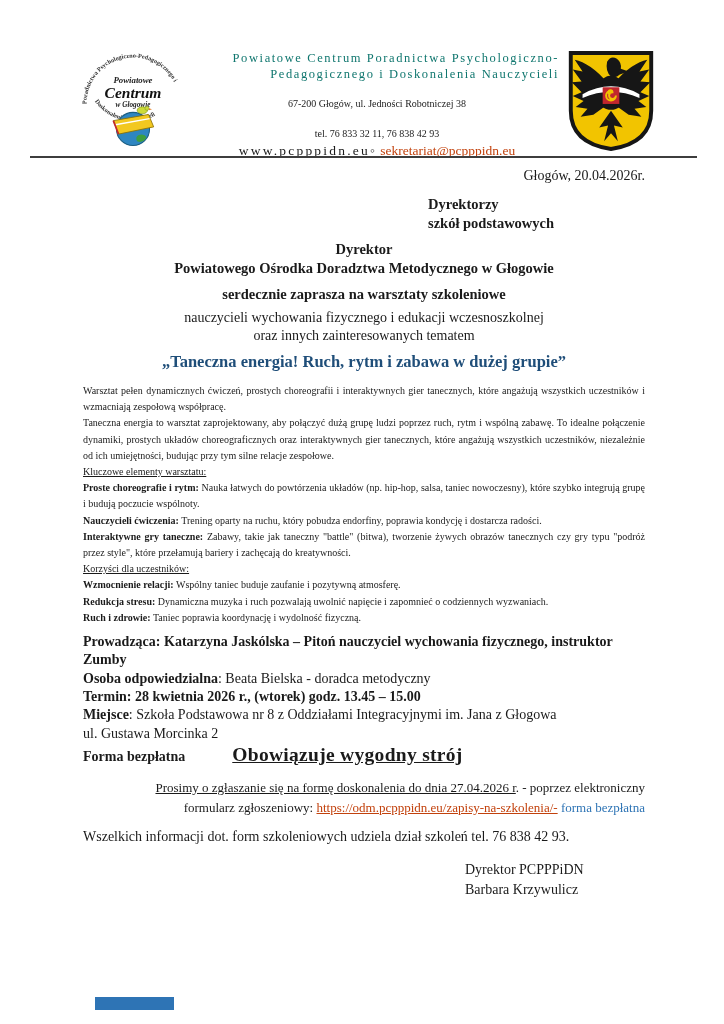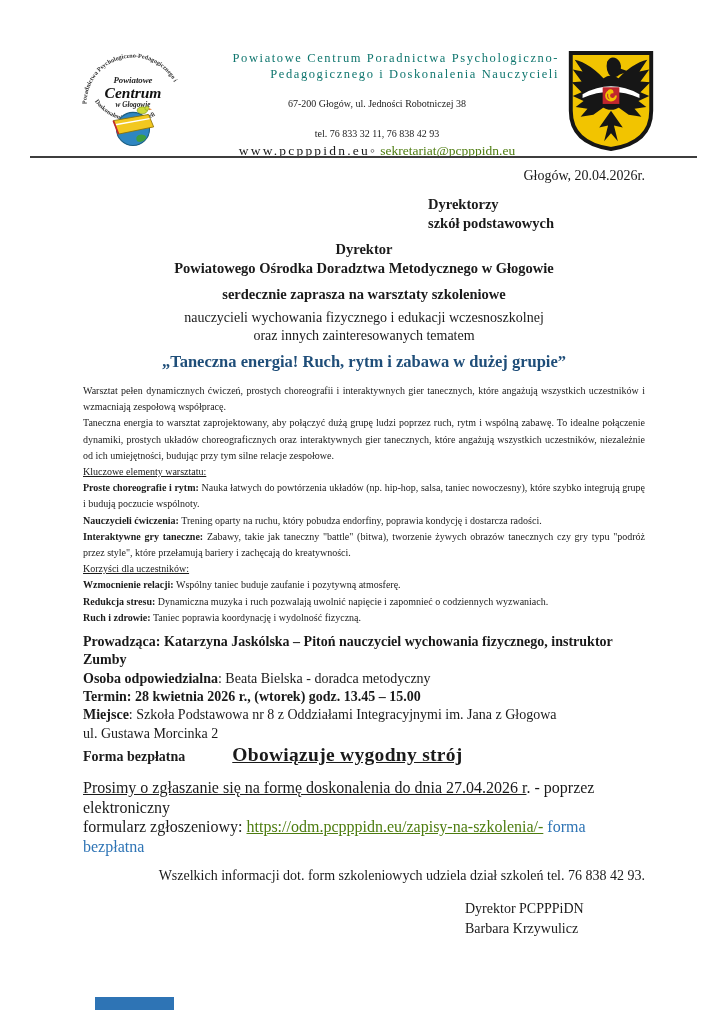--- a/index.html
+++ b/index.html
@@ -8,44 +8,44 @@
   
   .header{position:relative;height:158px;}
   .logo{position:absolute;left:74px;top:42px;width:118px;height:118px;}
   .crest{position:absolute;left:566px;top:50px;width:90px;height:102px;}
   .hcenter{position:absolute;left:195px;right:165px;top:50px;text-align:center;}
   .org-line{font-size:12.5px;font-weight:400;letter-spacing:1.6px;line-height:16px;color:#0f766e;text-align:right;}
   .unit{font-size:16px;line-height:19px;margin-top:6px;}
   .addr{font-size:10px;line-height:17px;margin-top:13px;}
   .webline{font-size:13.5px;line-height:17px;}
   .web{letter-spacing:2.2px;}
-  a.email,a.url{color:#4d7c0f;text-decoration:underline;cursor:pointer;}
+  a.email,a.url{color:#c2410c;text-decoration:underline;cursor:pointer;}
   .hr{position:absolute;left:30px;right:27px;top:156px;border-top:2px solid #3d3d3d;}
   
   .content{padding:0 79px 0 83px;}
   .date{margin:8px 0 0;text-align:right;font-size:14px;line-height:19px;}
   .addressee{margin:10px 0 0 345px;font-weight:700;font-size:14.5px;line-height:19px;}
   .c{text-align:center;}
   .b{font-weight:700;}
   .dyrektor{margin:7px 0 0;font-size:14.5px;line-height:19px;font-weight:700;}
   .serdecznie{margin:7px 0 0;font-size:14.5px;line-height:19px;font-weight:700;}
   .naucz{margin:5px 0 0;font-size:14px;line-height:18px;}
   .wtitle{margin:6px 0 0;font-size:16.5px;line-height:22px;font-weight:700;color:#1F4E79;}
   .bodytxt{margin-top:10px;font-size:10px;line-height:16.2px;text-align:justify;}
   .bodytxt p{margin:0;}
   .uh{text-decoration:underline;}
   .details{margin-top:7px;font-size:14px;line-height:18.3px;}
   .details p{margin:0;}
   .dress-row{display:flex;align-items:baseline;gap:47px;margin-top:3px;}
   .forma{font-weight:700;font-size:14px;}
   .dress{font-size:19.5px;font-weight:700;text-decoration:underline;letter-spacing:.3px;}
-  .reg{margin:12px 0 0;text-align:left;font-size:16px;line-height:19.5px;}
+  .reg{margin:12px 0 0;text-align:right;font-size:13px;line-height:19.5px;}
   .reg .u{text-decoration:underline;}
   .freeblue{color:#2E74B5;}
-  .info{margin-top:10px;text-align:right;font-size:14px;line-height:19px;}
+  .info{margin-top:10px;text-align:left;font-size:14px;line-height:19px;}
   .sign{margin:8px 0 0 382px;font-size:14px;line-height:19.5px;}
   .bluebar{position:absolute;left:95px;top:997px;width:79px;height:13px;background:#2E74B5;}
   svg text{font-family:"Liberation Serif",serif;}
 </style>
 </head>
 <body>
 
 <div class="page">
 
   <div class="header">

